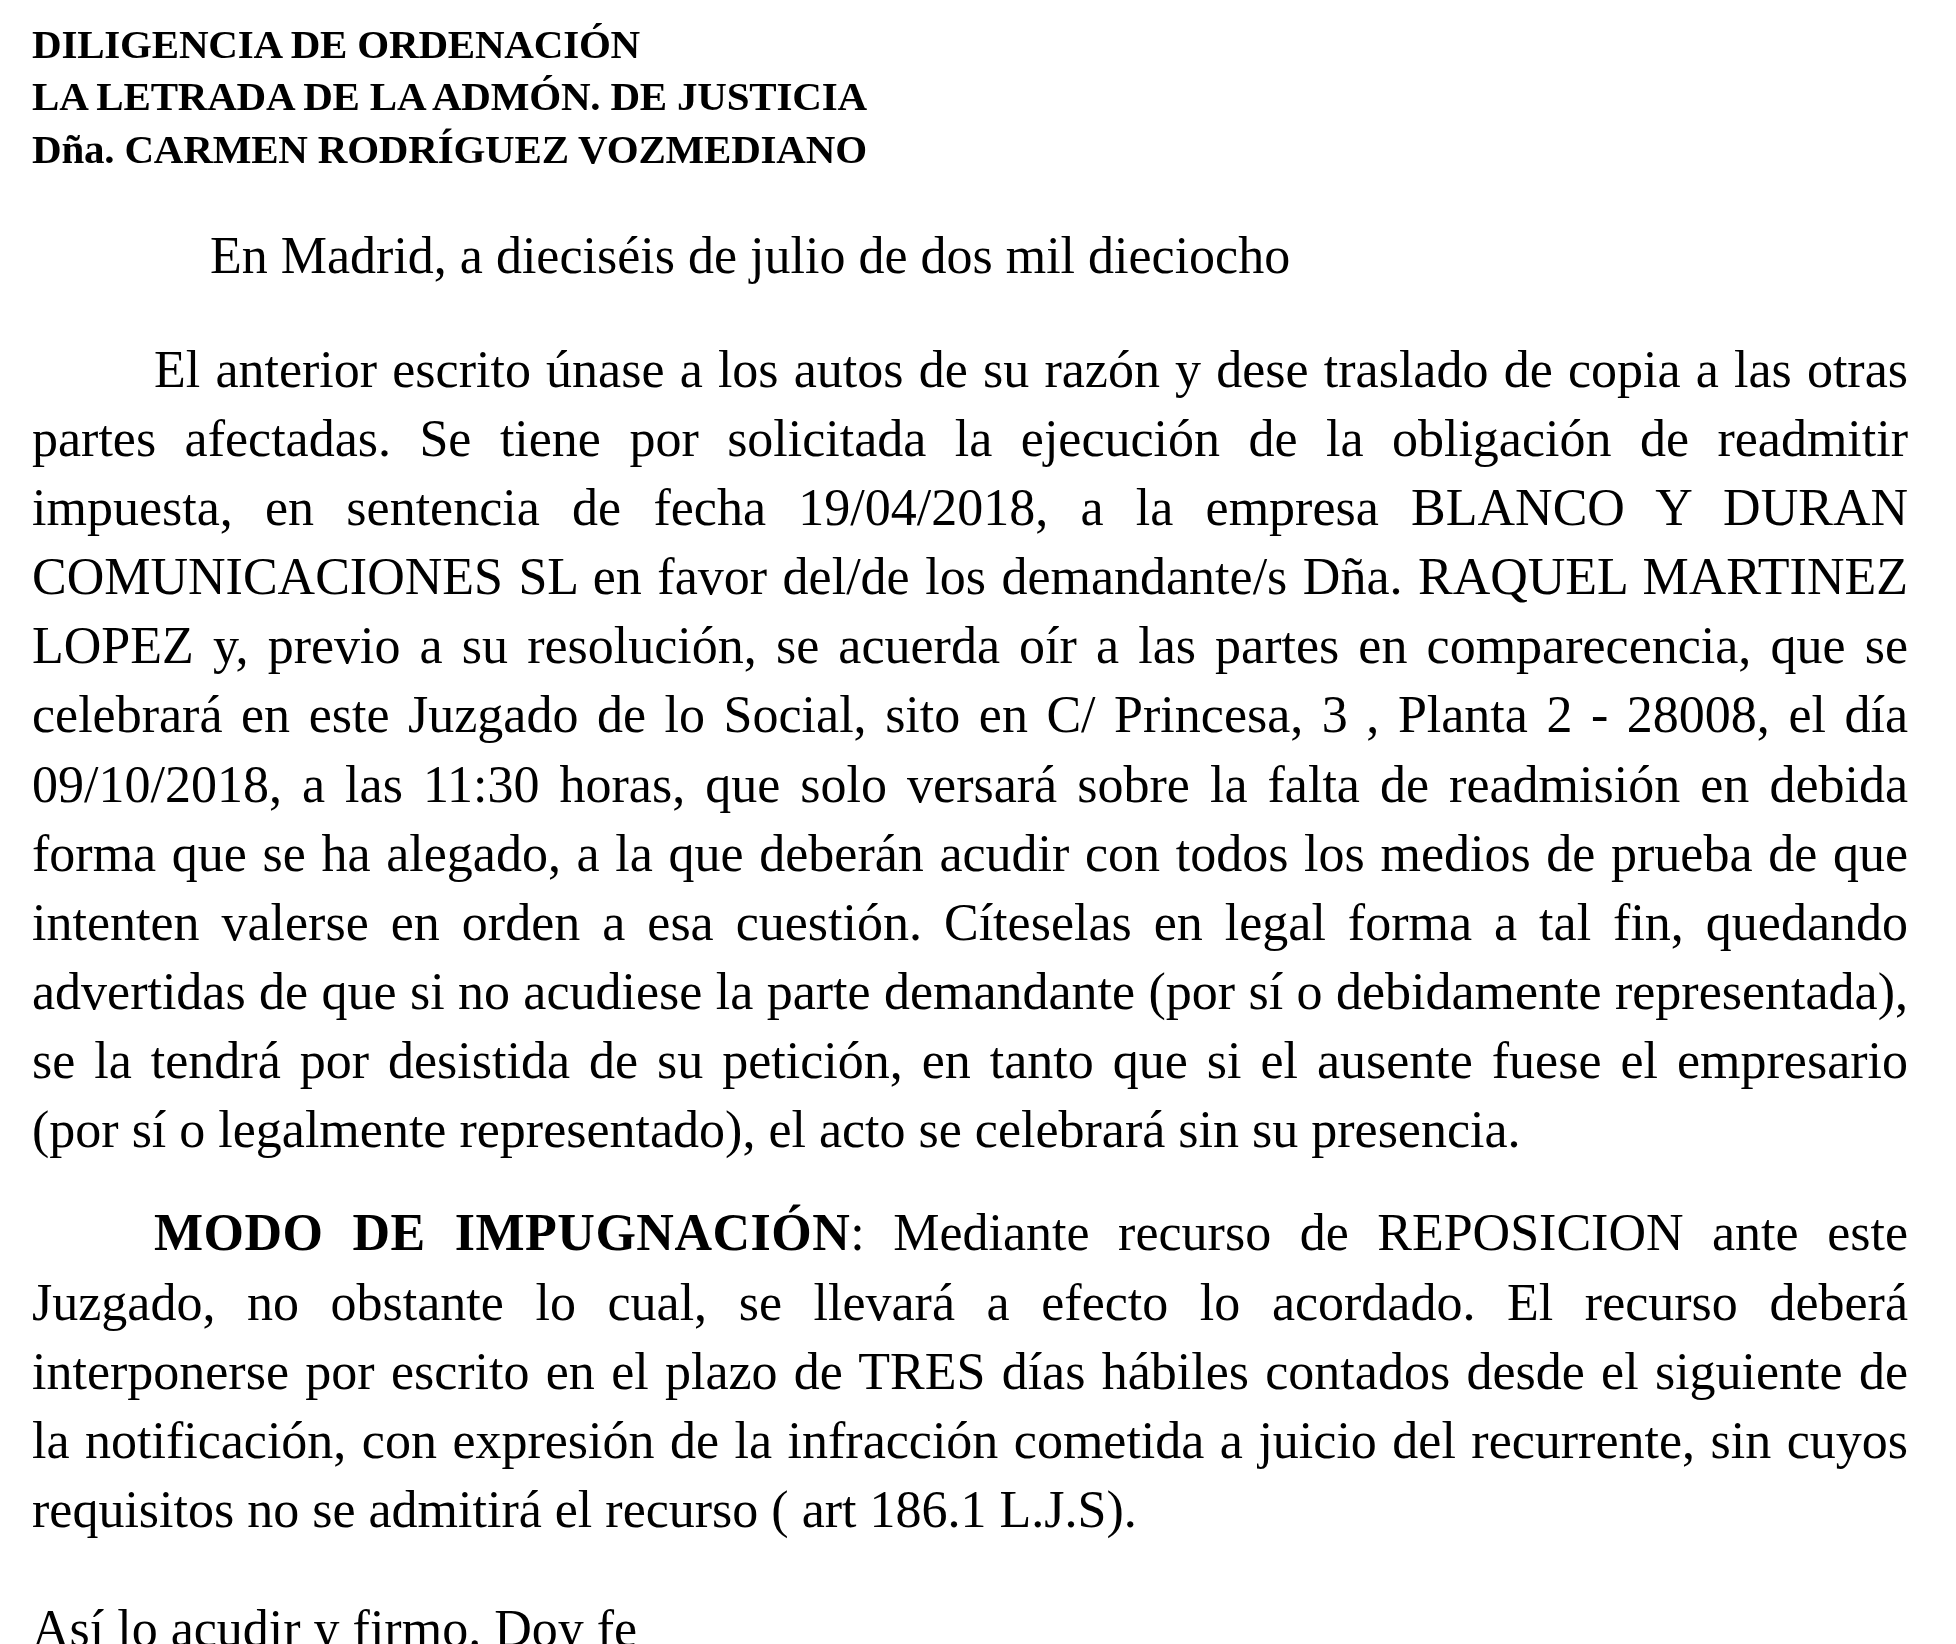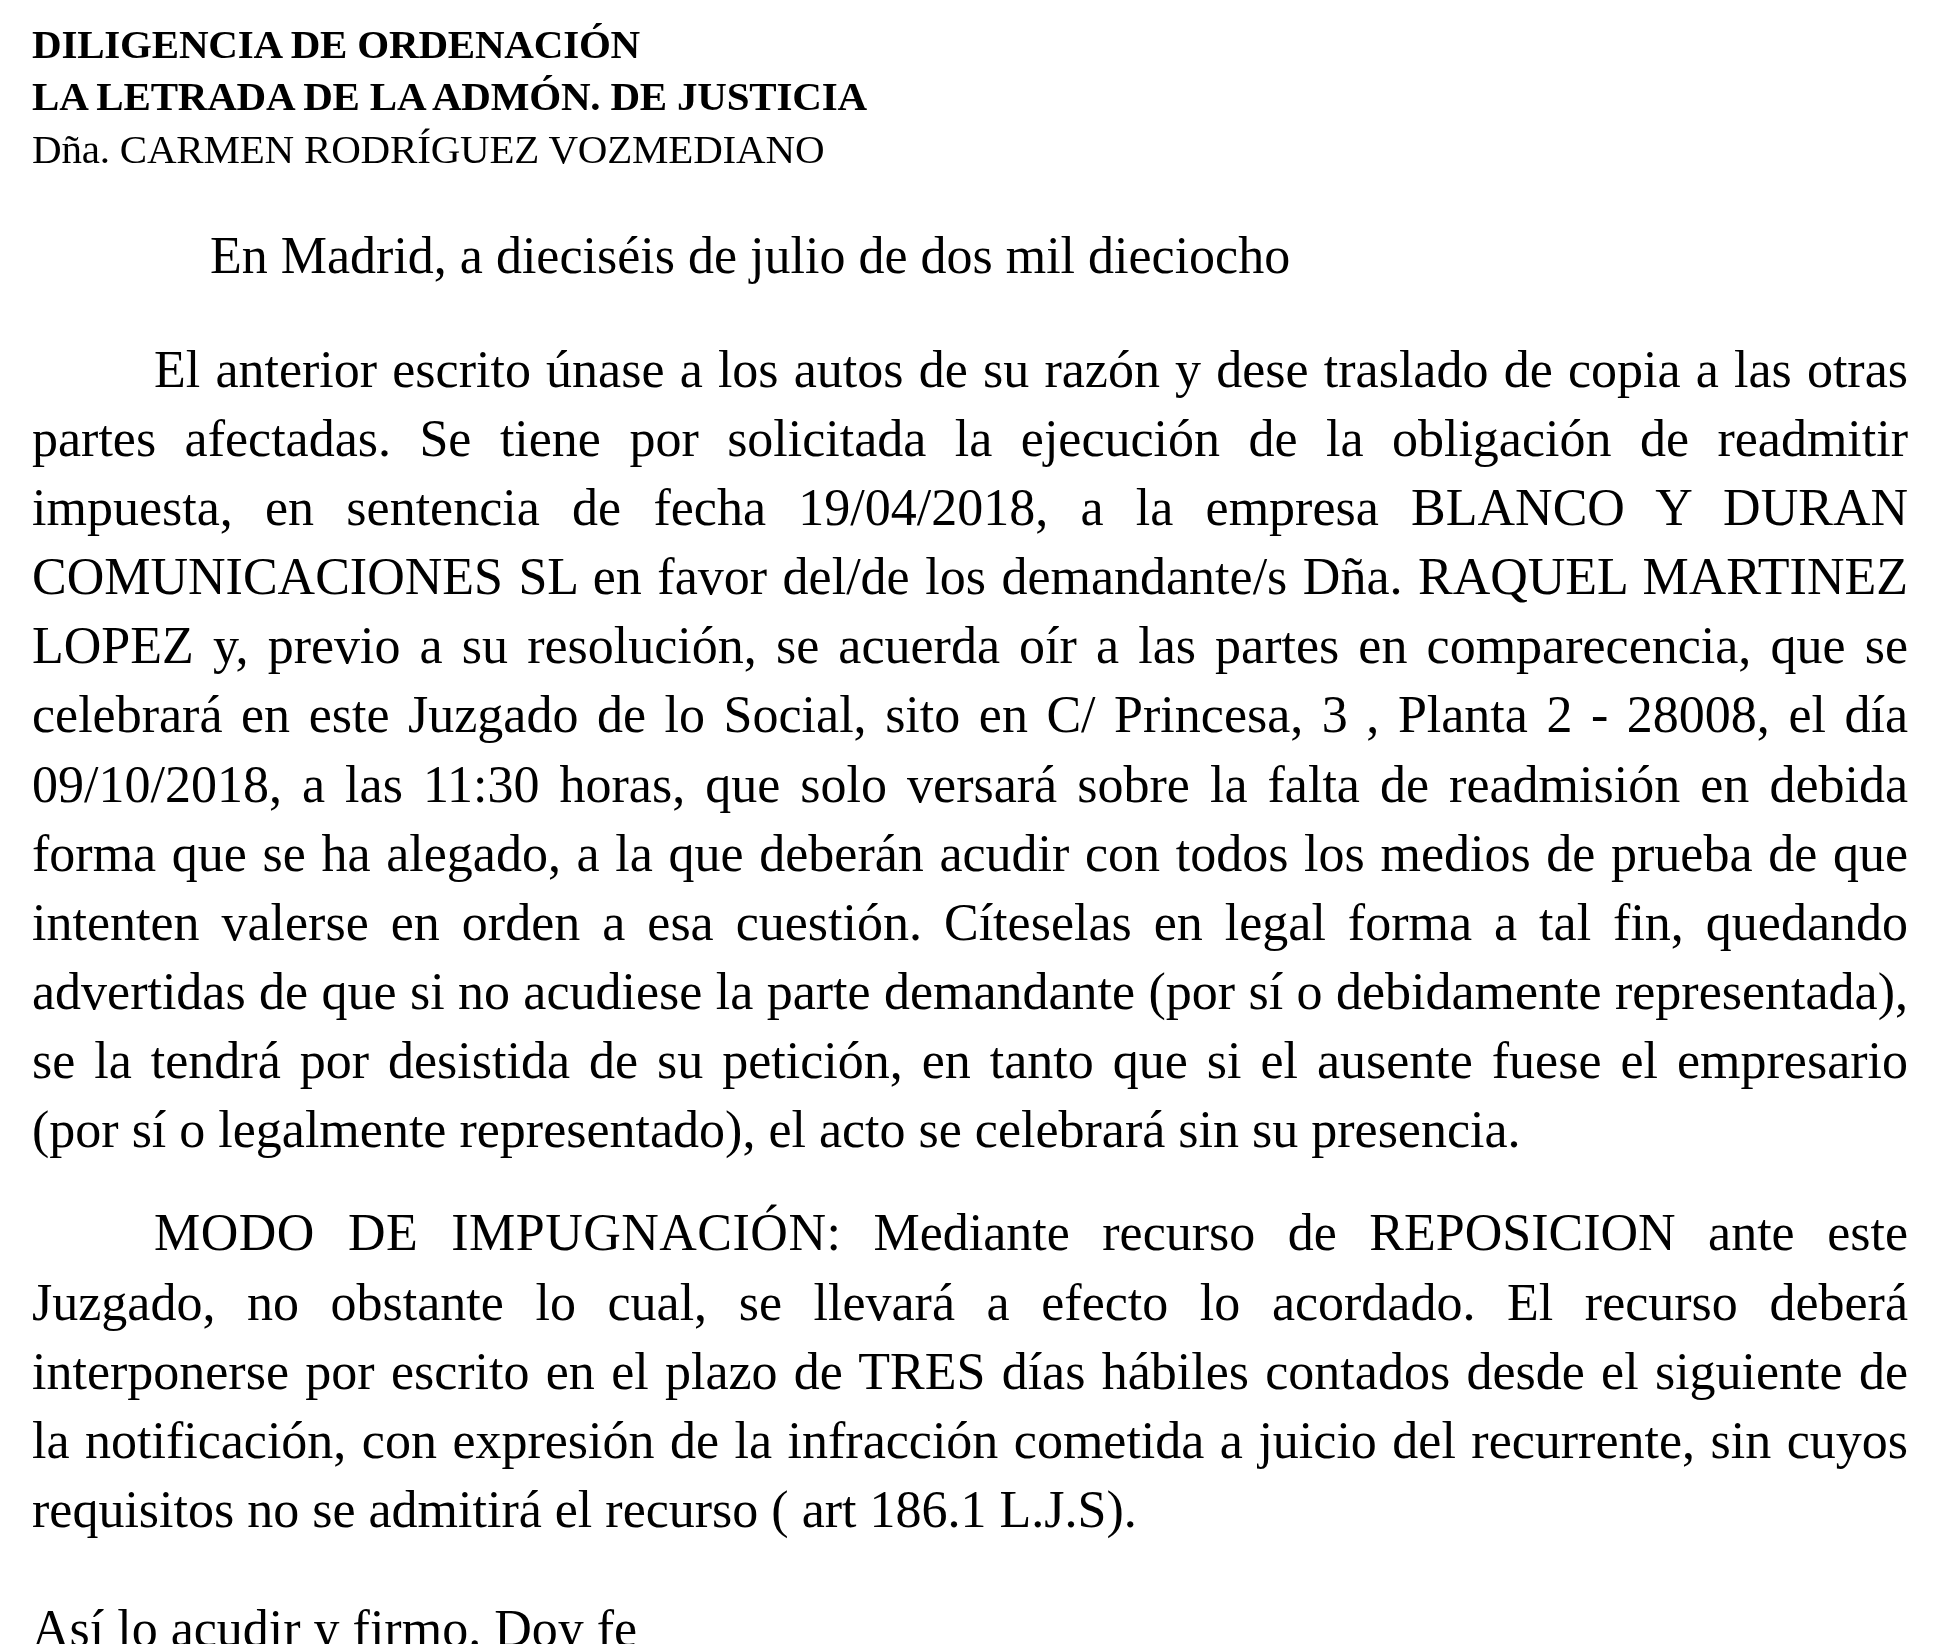--- a/index.html
+++ b/index.html
@@ -25,42 +25,42 @@
     margin: 0 0 46px 0;
   }
   .heading-line {
     font-size: 41px;
     line-height: 1.28;
     font-weight: bold;
     letter-spacing: -0.2px;
     white-space: nowrap;
   }
   .heading-line.regular {
-    font-weight: normal;
+    font-weight: bold;
   }
   .para {
     font-size: 52px;
     line-height: 1.33;
     text-align: justify;
     text-justify: inter-word;
     margin: 0 0 34px 0;
   }
   .para.indent {
     text-indent: 122px;
   }
   .para.place {
     text-indent: 178px;
     margin-bottom: 44px;
     text-align: left;
   }
   .para b {
     font-weight: normal;
   }
   .para .strong-head {
-    font-weight: normal;
+    font-weight: bold;
     letter-spacing: 0.5px;
   }
   .para.closing {
     text-indent: 0;
     text-align: left;
     margin-top: 50px;
     margin-bottom: 60px;
   }
   .signature {
     text-align: center;

